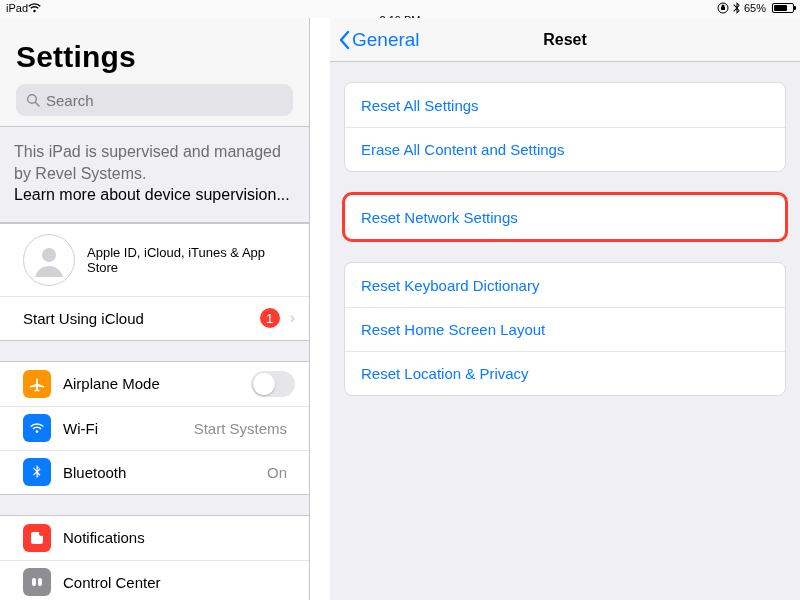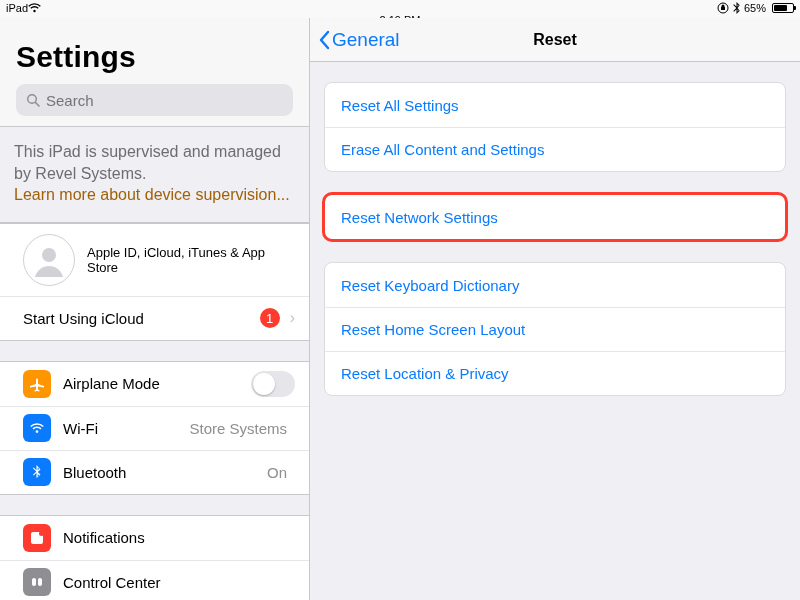--- a/index.html
+++ b/index.html
@@ -8,33 +8,33 @@
   .statusbar { position: relative; height: 18px; background: #f9f9f9; font-size: 11px; color: #000; }
   .sb-left { position: absolute; left: 6px; top: 2px; display: flex; align-items: center; gap: 0; }
   .sb-center { position: absolute; left: 50%; top: 14px; transform: translateX(-50%); font-weight: 500; }
   .sb-right { position: absolute; right: 6px; top: 2px; display: flex; align-items: center; gap: 4px; }
   .wifi-icon svg, .lock-icon svg, .bt-small svg { display:block; }
   .battery { display:inline-flex; align-items:center; }
   .battery-shell { width: 22px; height: 10px; border: 1px solid #000; border-radius: 2px; position: relative; margin-left:2px;}
   .battery-shell::after { content:""; position:absolute; right:-3px; top:2px; width:2px; height:4px; background:#000; border-radius:0 1px 1px 0;}
   .battery-fill { position:absolute; left:1px; top:1px; height:6px; background:#000; border-radius:1px; }
   
-  .columns { display:flex; height: calc(600px - 18px); }
+  .columns { display:flex; height: calc(600px - 18px); gap: 20px; }
   .left { width: 310px; background:#efeff4; border-right:1px solid #c8c7cc; display:flex; flex-direction:column; overflow:hidden;}
   .right { flex:1; background:#efeff4; display:flex; flex-direction:column;}
   
   .settings-header { background:#f7f7f8; padding: 22px 16px 10px 16px; border-bottom:1px solid #c8c7cc;}
   .settings-title { font-size: 30px; font-weight: 700; letter-spacing: .2px; }
   .search-wrap { margin-top:10px; }
   .search { display:flex; align-items:center; background:#e3e3e8; border-radius:9px; height:32px; padding:0 10px; color:#8e8e93; }
   .search input { border:none; background:transparent; outline:none; font-size:15px; color:#000; width:100%; margin-left:6px;}
   .search svg { flex-shrink:0; }
   
   .supervision { padding:14px 14px 16px 14px; font-size:16px; color:#6d6d72; line-height:1.35; background:#efeff4; border-bottom:1px solid #c8c7cc;}
-  .supervision a { color:#a16207; text-decoration:none; }
+  .supervision a { color:#000000; text-decoration:none; }
   
   .group { background:#fff; border-top:1px solid #c8c7cc; border-bottom:1px solid #c8c7cc; }
   .group + .group { margin-top:20px; }
   .row { display:flex; align-items:center; height:44px; padding:0 14px 0 23px; border-top:1px solid #e5e5ea; position:relative;}
   .group .row:first-child { border-top:none; }
   .row .label { font-size:15px; color:#000; flex:1; }
   .row .value { font-size:15px; color:#8e8e93; margin-right:8px;}
   .row .app-icon { width:28px; height:28px; border-radius:6px; margin-right:12px; display:flex; align-items:center; justify-content:center; flex-shrink:0;}
   .chevron { color:#c7c7cc; font-size:16px; }
   .badge { background:#ff3b30; color:#fff; width:20px; height:20px; border-radius:10px; font-size:13px; display:flex; align-items:center; justify-content:center; margin-right:10px;}
@@ -140,21 +140,21 @@
             <div class="knob"></div>
           </div>
       </div>
       <div class="row">
         <div class="app-icon" style="background:#0a7aff;">
           <svg width="18" height="18" viewBox="0 0 18 18">
               <path d="M9 14a1.4 1.4 0 100-2.8A1.4 1.4 0 009 14zm-3.4-3.6a4.8 4.8 0 016.8 0l1.1-1.1a6.4 6.4 0 00-9 0l1.1 1.1zM3.3 8.1a8 8 0 0111.4 0l1.1-1.1a9.6 9.6 0 00-13.6 0l1.1 1.1z" fill="#fff"></path>
             </svg>
         </div>
         <div class="label">Wi-Fi</div>
-        <div class="value">Store Systems</div>
+        <div class="value">Start Systems</div>
       </div>
       <div class="row">
         <div class="app-icon" style="background:#0a7aff;">
           <svg width="18" height="18" viewBox="0 0 18 18">
               <path d="M8.5 2v5.3L5.7 4.5 5 5.2l3.3 3.3L5 11.8l.7.7L8.5 9.7V15l4-3.5L9.7 9l2.8-2.5L8.5 2zm1.2 2.6l1.5 1.3-1.5 1.4V4.6zm0 6.3l1.5 1.3-1.5 1.3v-2.6z" fill="#fff"></path>
             </svg>
         </div>
         <div class="label">Bluetooth</div>
         <div class="value">On</div>
       </div>

